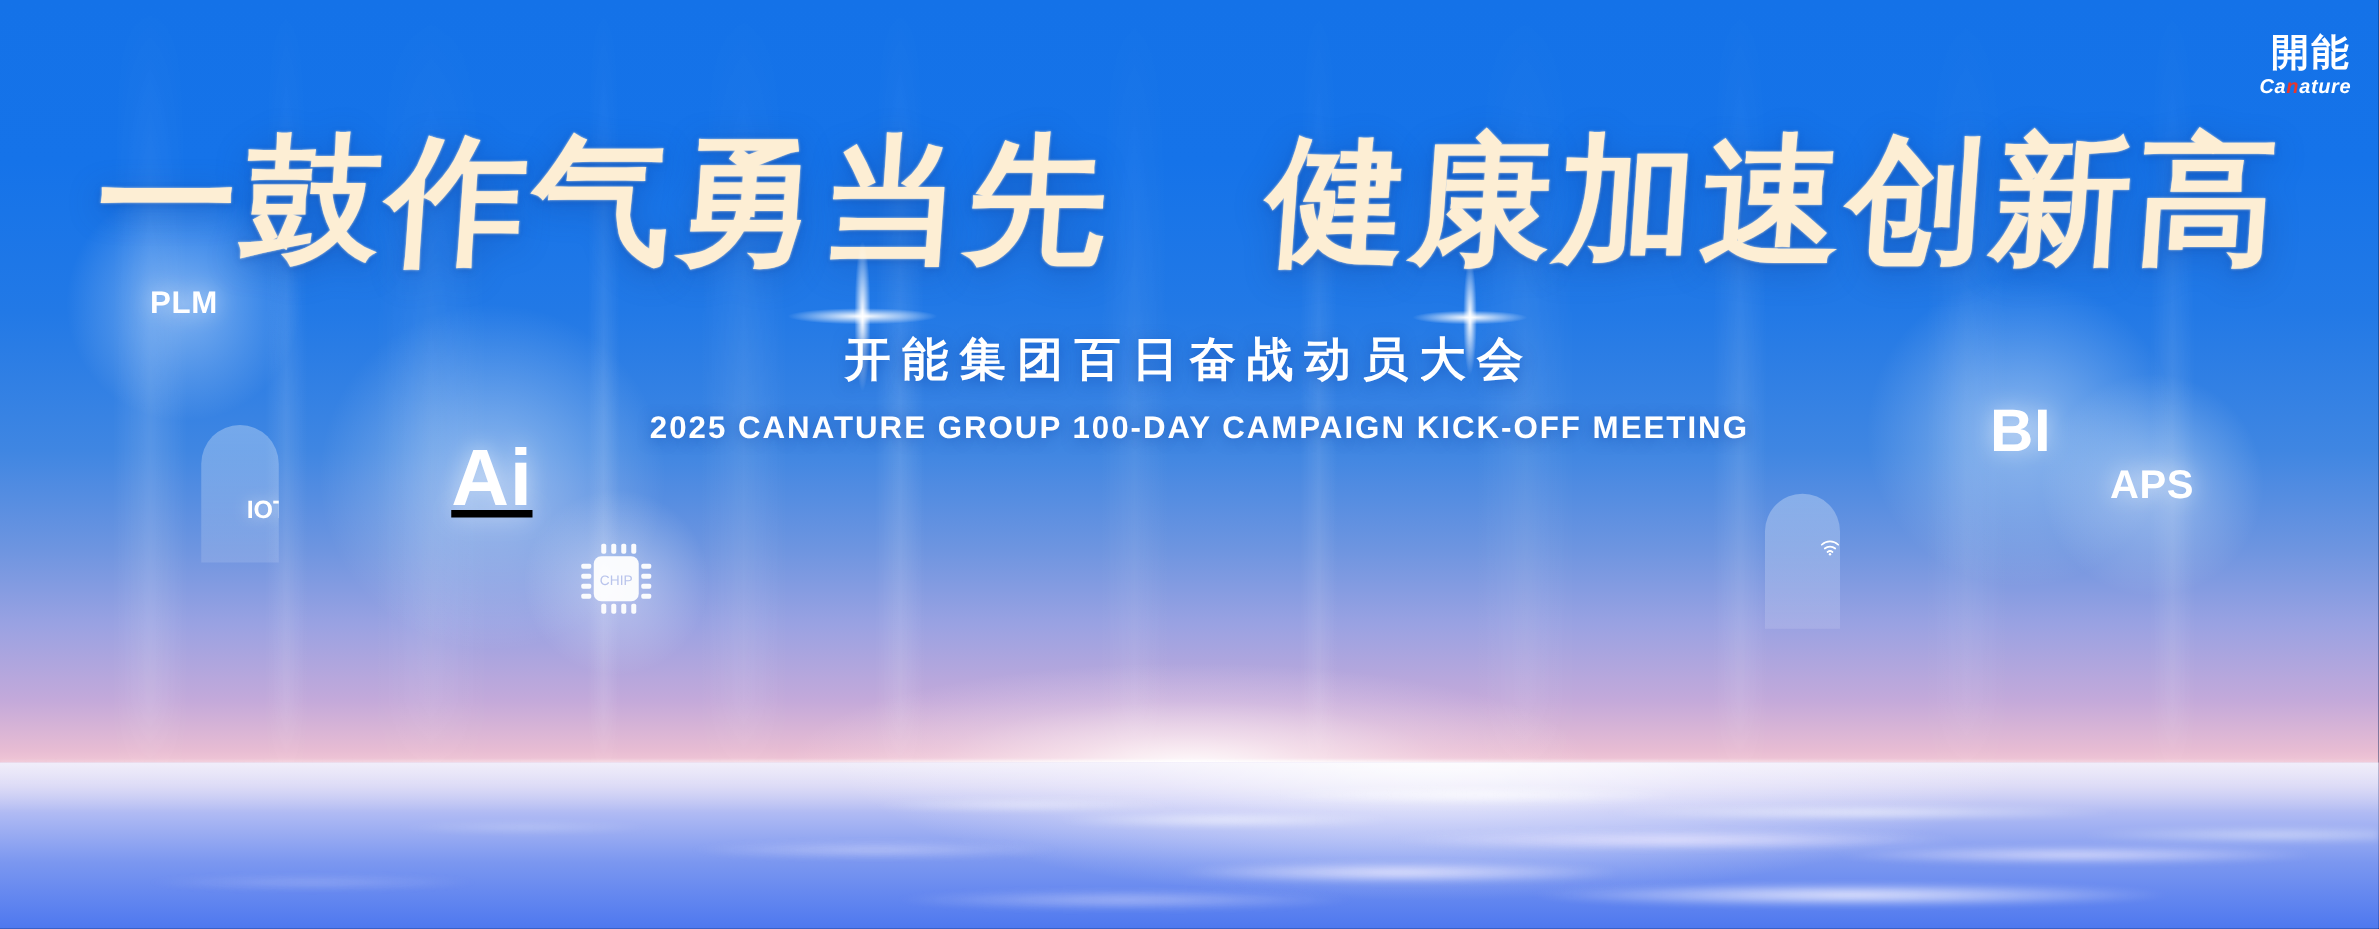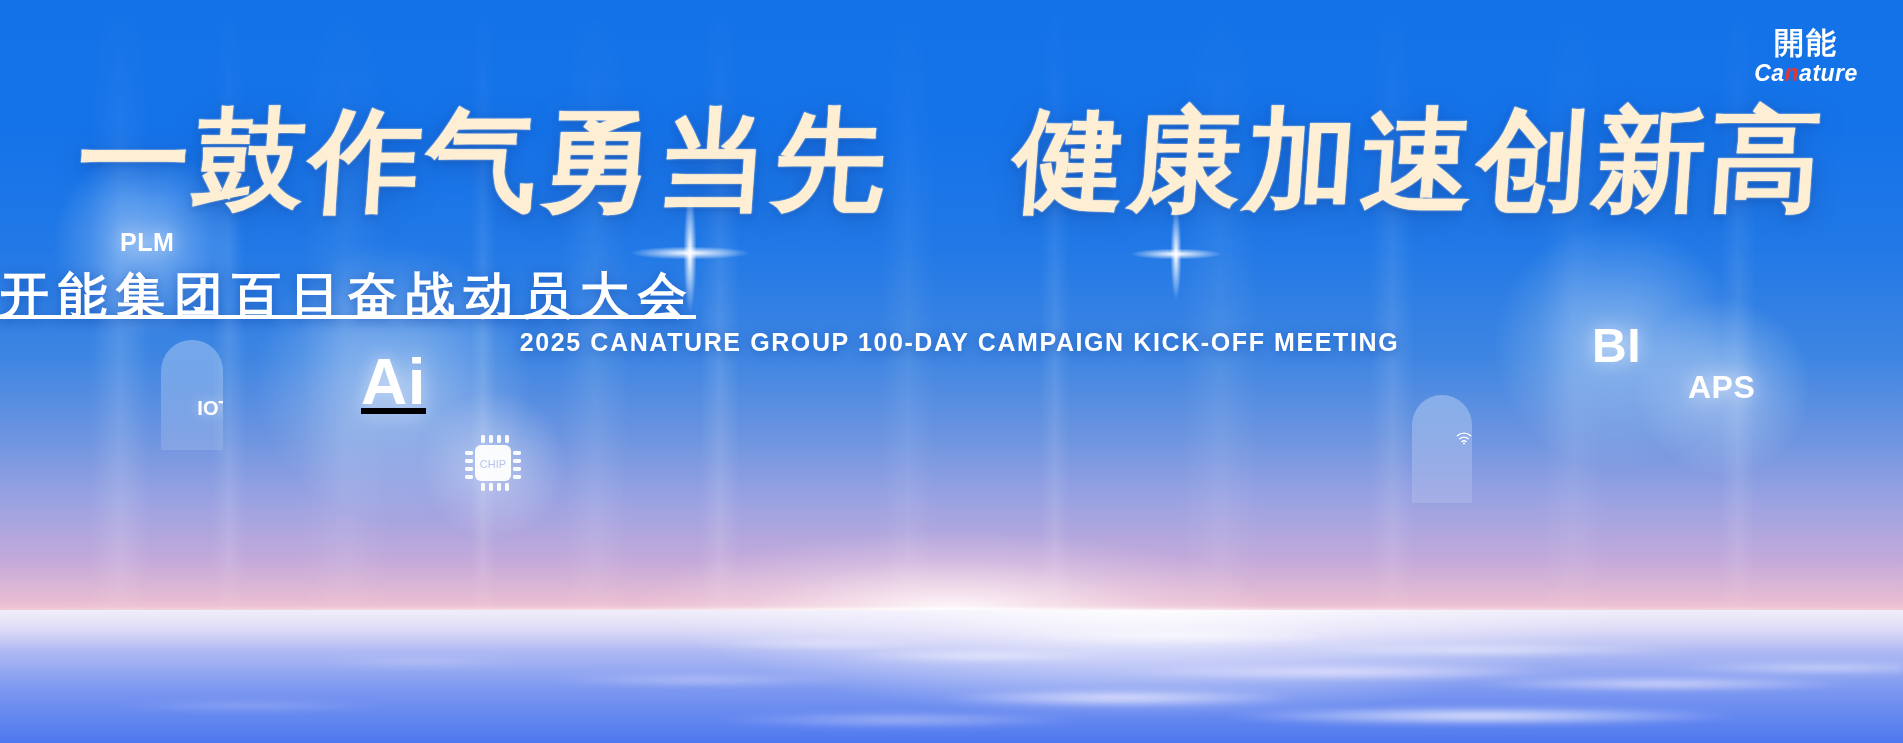--- a/index.html
+++ b/index.html
@@ -155,44 +155,43 @@
   .sparkle{position:absolute; pointer-events:none;}
   .sparkle::before,.sparkle::after{
     content:""; position:absolute; left:50%; top:50%;
     background:radial-gradient(closest-side, rgba(255,255,255,1), rgba(255,255,255,0));
     transform:translate(-50%,-50%);
   }
   .sparkle::before{width:var(--w); height:var(--t);}
   .sparkle::after{width:var(--t); height:var(--w);}
 
   .subtitle-cn{
-    position:absolute; left:0; right:0; top:263px; text-align:left;
-    color:#ffffff; font-size:49px; font-weight:bold; letter-spacing:9px;
+    position:absolute; left:0; right:0; top:263px; text-align:center;
+    color:#ffffff; font-size:37px; font-weight:bold; letter-spacing:9px;
     text-shadow:0 2px 12px rgba(15,70,170,.55);
-    text-decoration:underline;
   }
   .subtitle-en{
     position:absolute; left:16px; right:0; top:328px; text-align:center;
     color:#ffffff; font-size:25px; font-weight:bold; letter-spacing:1.6px;
     text-shadow:0 2px 10px rgba(15,70,170,.5);
   }
   .event-date{
     position:absolute; left:0; right:0; top:391px; text-align:center;
     color:#ffffff; font-size:27px; font-weight:bold; letter-spacing:1.5px;
     text-shadow:0 2px 10px rgba(60,80,170,.45);
   }
 
   
-  .logo{position:absolute; right:22px; top:28px; text-align:center; width:150px;}
+  .logo{position:absolute; right:22px; top:28px; text-align:right; width:150px;}
   .logo-cn{
     color:#ffffff; font-size:30px; font-weight:bold; letter-spacing:2px;
     line-height:1; font-family:"DejaVu Sans","Liberation Sans",sans-serif;
   }
   .logo-en{
-    margin-top:4px; font-size:23px; font-weight:bold; font-style:italic;
+    margin-top:4px; font-size:16px; font-weight:bold; font-style:italic;
     color:#ffffff; letter-spacing:.5px; line-height:1;
   }
   .logo-en .red{color:#e8362c;}
 </style>
 </head>
 <body>
 
 <div id="stage">
 
   <div class="streaks"></div>

